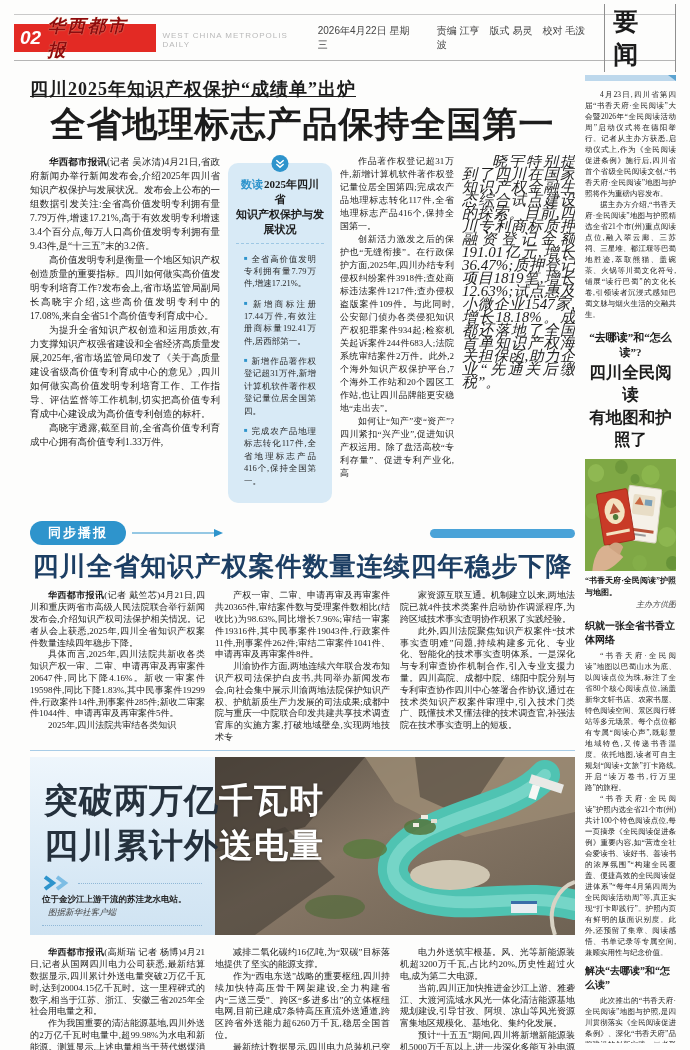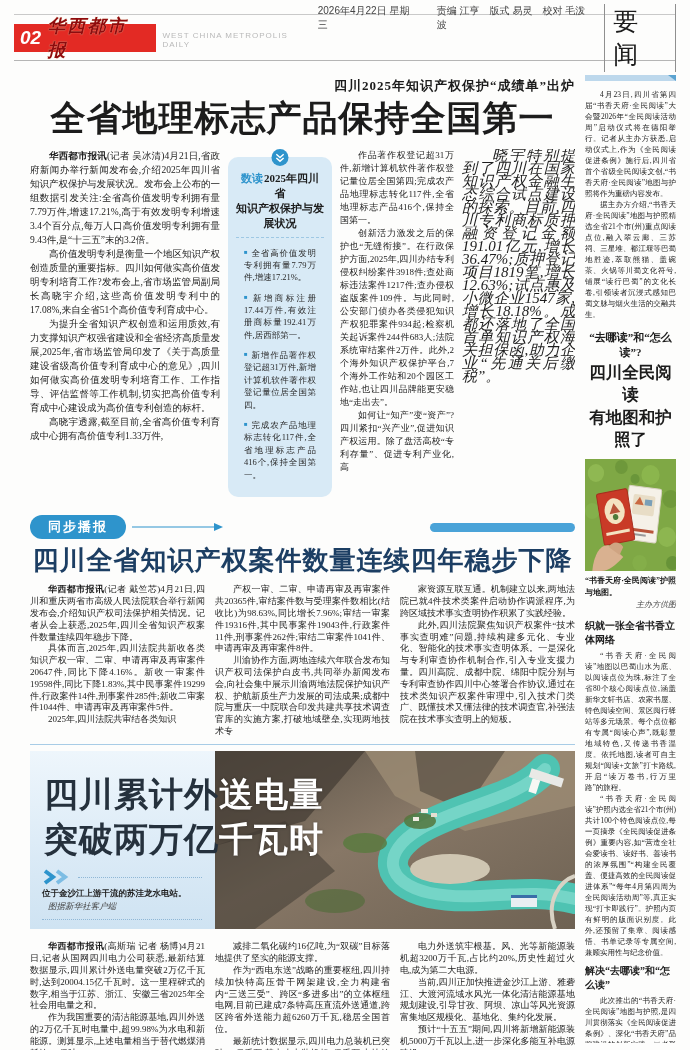--- a/index.html
+++ b/index.html
@@ -8,31 +8,31 @@
   
   header{margin:14px 14px 0 14px;border-top:1px solid #c9c9c9;border-bottom:1px solid #b5b5b5;
          padding:6px 0 5px 0;display:flex;align-items:center;justify-content:space-between;height:34px;}
   .mast-left{display:flex;align-items:flex-end;gap:6px;}
   .mast-band{background:#e32a24;height:28px;display:flex;align-items:center;padding:0 10px 0 6px;gap:6px;}
   .pagenum{color:#fff;font-weight:900;font-style:italic;font-size:19px;font-family:"Liberation Sans",sans-serif;}
   .mast-cn{color:#8e0b0e;font-weight:700;font-style:italic;font-size:18px;letter-spacing:2px;
            text-shadow:0 0 1px #ffd9b0;}
   .mast-en{color:#b9b9b9;font-family:"Liberation Sans",sans-serif;font-size:8px;letter-spacing:1px;
            transform:translateY(-3px);}
-  .mast-right{display:flex;align-items:flex-start;gap:10px;}
+  .mast-right{display:flex;align-items:center;gap:10px;}
   .dateline{font-size:10px;color:#444;font-family:"Liberation Sans",sans-serif;}
   .staff{font-size:10px;color:#444;font-family:"Liberation Sans",sans-serif;margin-left:8px;}
   .section-box{border-left:1px solid #8f8f8f;border-right:1px solid #8f8f8f;padding:1px 8px;
-               font-size:25px;font-weight:400;letter-spacing:2px;}
+               font-size:25px;font-weight:700;letter-spacing:2px;}
   
   .content{display:flex;gap:10px;padding:14px 14px 0 30px;}
   .main{width:545px;flex:none;}
   .rail{flex:1;overflow:hidden;max-height:968px;}
   
-  .kicker{text-align:right;font-size:13px;font-weight:700;letter-spacing:1px;margin:2px 0 4px 0;}
+  .kicker{text-align:left;font-size:18px;font-weight:700;letter-spacing:1px;margin:2px 0 4px 0;text-decoration:underline;}
   h1.headline1{margin:0 0 10px 0;text-align:center;font-size:35px;font-weight:900;letter-spacing:1px;line-height:1.15;}
   .cols4{display:flex;gap:8px;height:356px;overflow:hidden;}
   .c{overflow:hidden;}
   .c1{width:190px;font-size:9.5px;line-height:14px;}
   .c2{width:104px;font-size:9px;line-height:13px;}
   .c3{width:114px;font-size:9px;line-height:13px;}
   .c4{width:113px;font-size:15px;line-height:13px;font-style:italic;}
   .c p{margin:0;text-indent:2em;text-align:justify;}
   
   .infobox{position:relative;background:#d8eaf6;border-radius:10px;padding:14px 8px 8px 8px;margin:8px 0 8px 0;}
@@ -222,22 +222,22 @@
             <g transform="rotate(18 330 28)">
                 <rect x="314" y="22" width="34" height="9" fill="#e9e9e6"></rect>
                 <rect x="318" y="31" width="8" height="14" fill="#f7f7f4"></rect>
               </g>
             <rect x="296" y="146" width="26" height="10" fill="#e8eef2"></rect>
               <rect x="296" y="144" width="26" height="3" fill="#3a6ea8"></rect>
             <path d="M340,178 C330,150 345,130 360,125" stroke="#d8d2c4" stroke-width="4" fill="none"></path>
           </svg>
         </div>
         <div class="f-headline">
+          <div><span class="dk">突破两万亿</span><span class="lt">千瓦时</span></div>
           <div><span class="dk">四川累计外</span><span class="lt">送电量</span></div>
-          <div><span class="dk">突破两万亿</span><span class="lt">千瓦时</span></div>
         </div>
       </section>
 
       <section class="cols3 art3">
         <div class="col">
             <p><b>华西都市报讯</b>(高斯瑞 记者 杨博)4月21日,记者从国网四川电力公司获悉,最新结算数据显示,四川累计外送电量突破2万亿千瓦时,达到20004.15亿千瓦时。这一里程碑式的数字,相当于江苏、浙江、安徽三省2025年全社会用电量之和。</p>
             <p>作为我国重要的清洁能源基地,四川外送的2万亿千瓦时电量中,超99.98%为水电和新能源。测算显示,上述电量相当于替代燃煤消耗约6.5亿吨,</p>
           </div>
         <div class="col">
             <p>减排二氧化碳约16亿吨,为“双碳”目标落地提供了坚实的能源支撑。</p>

